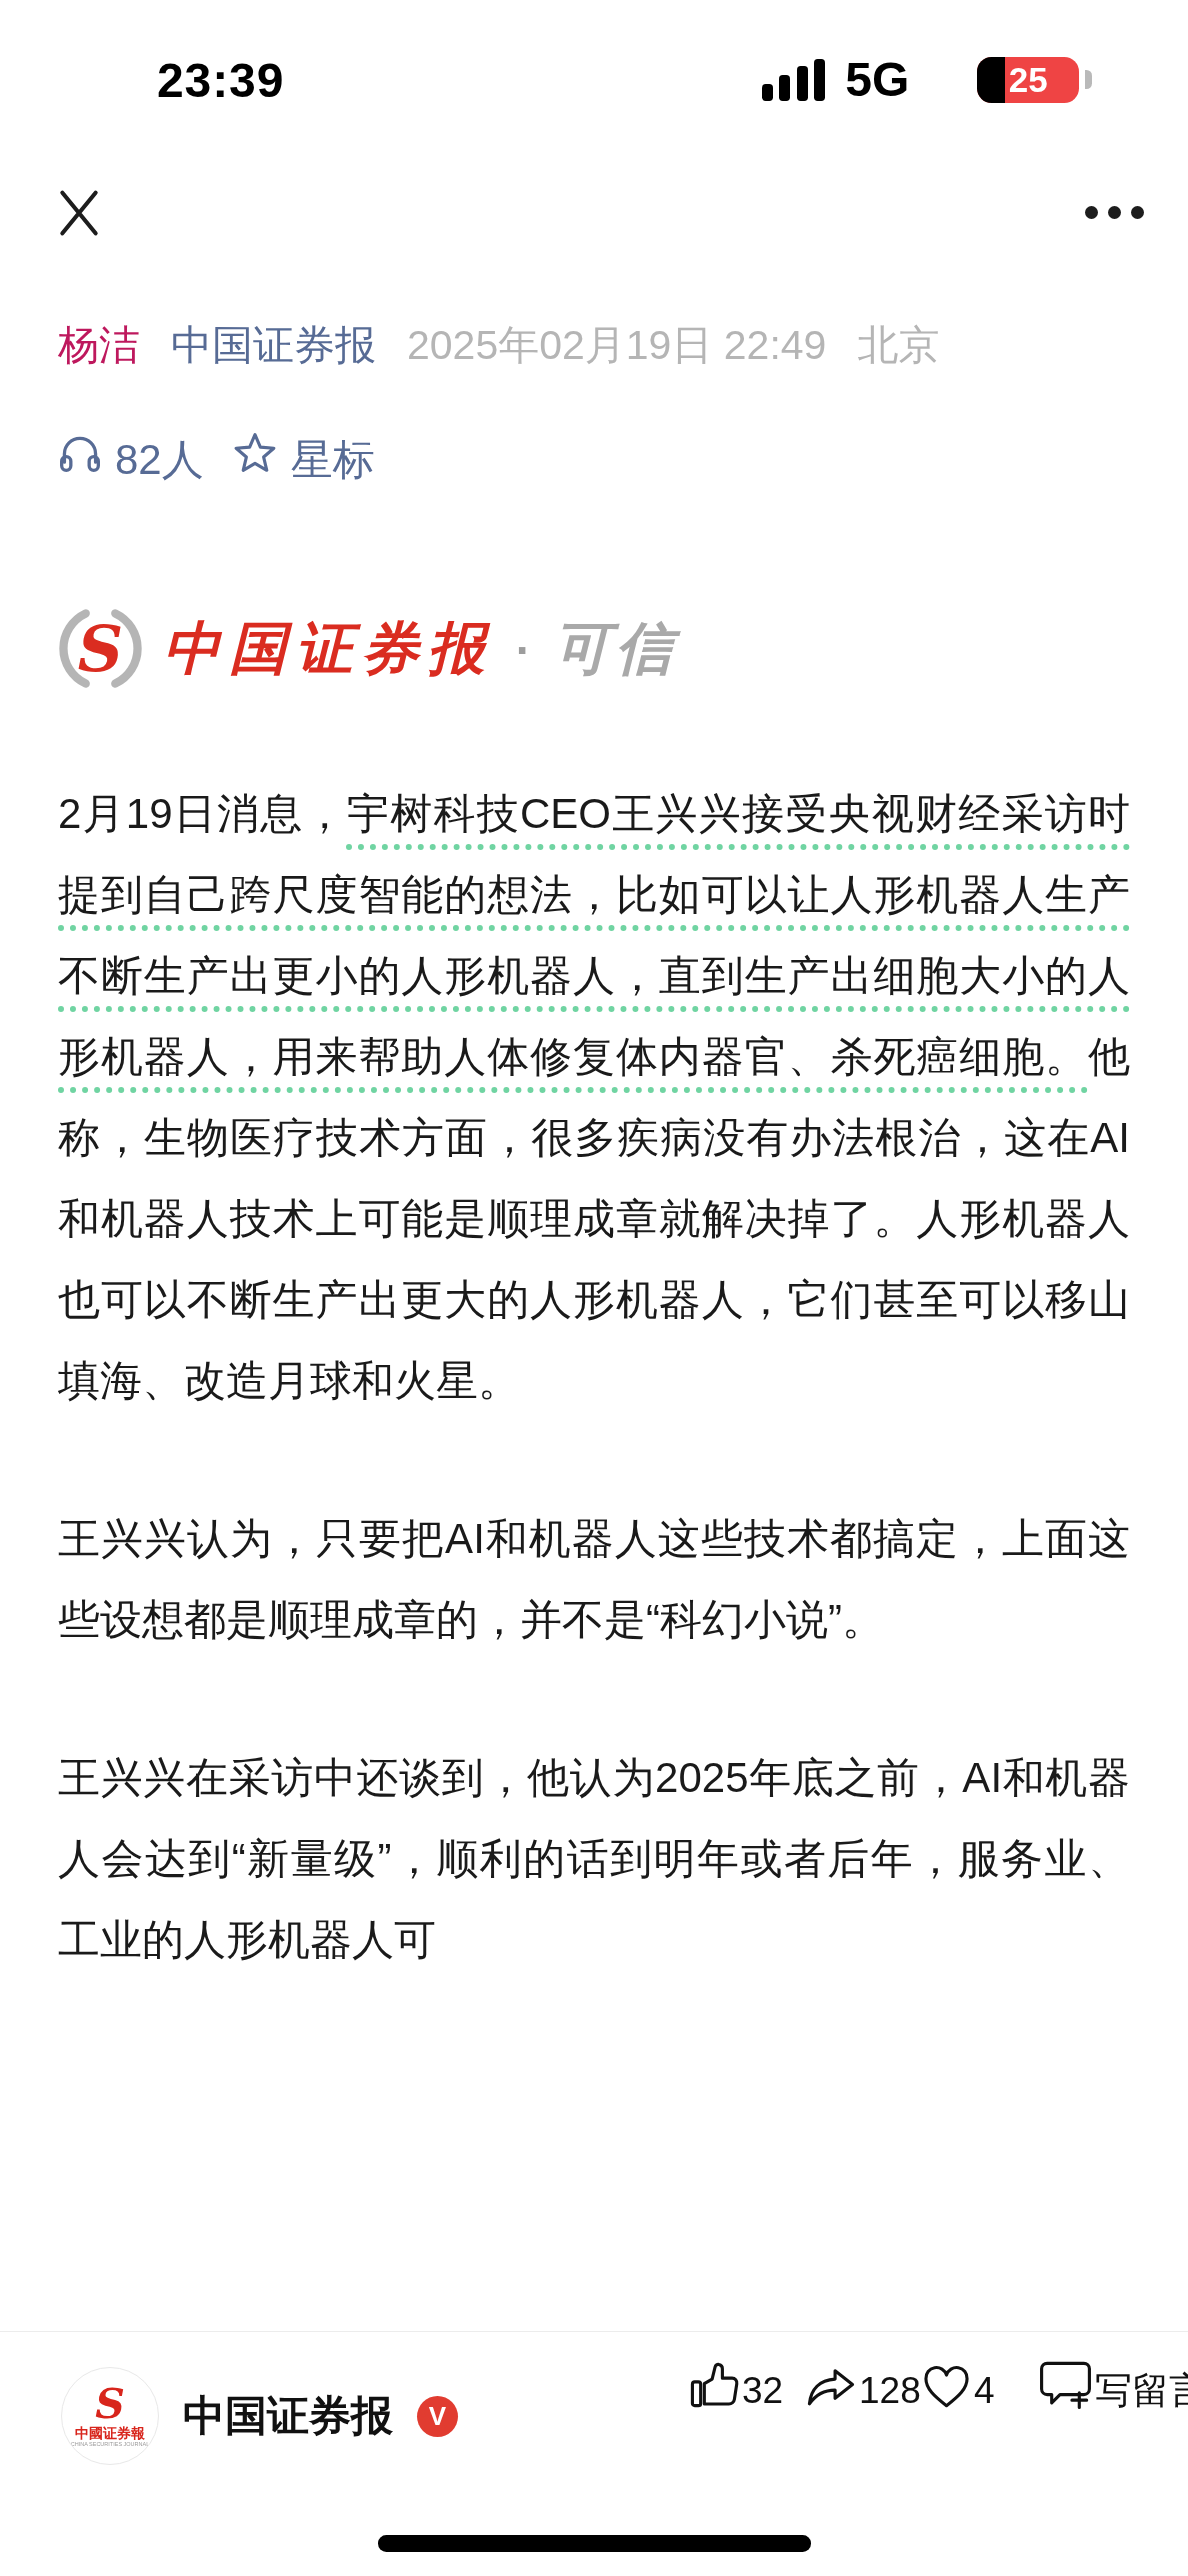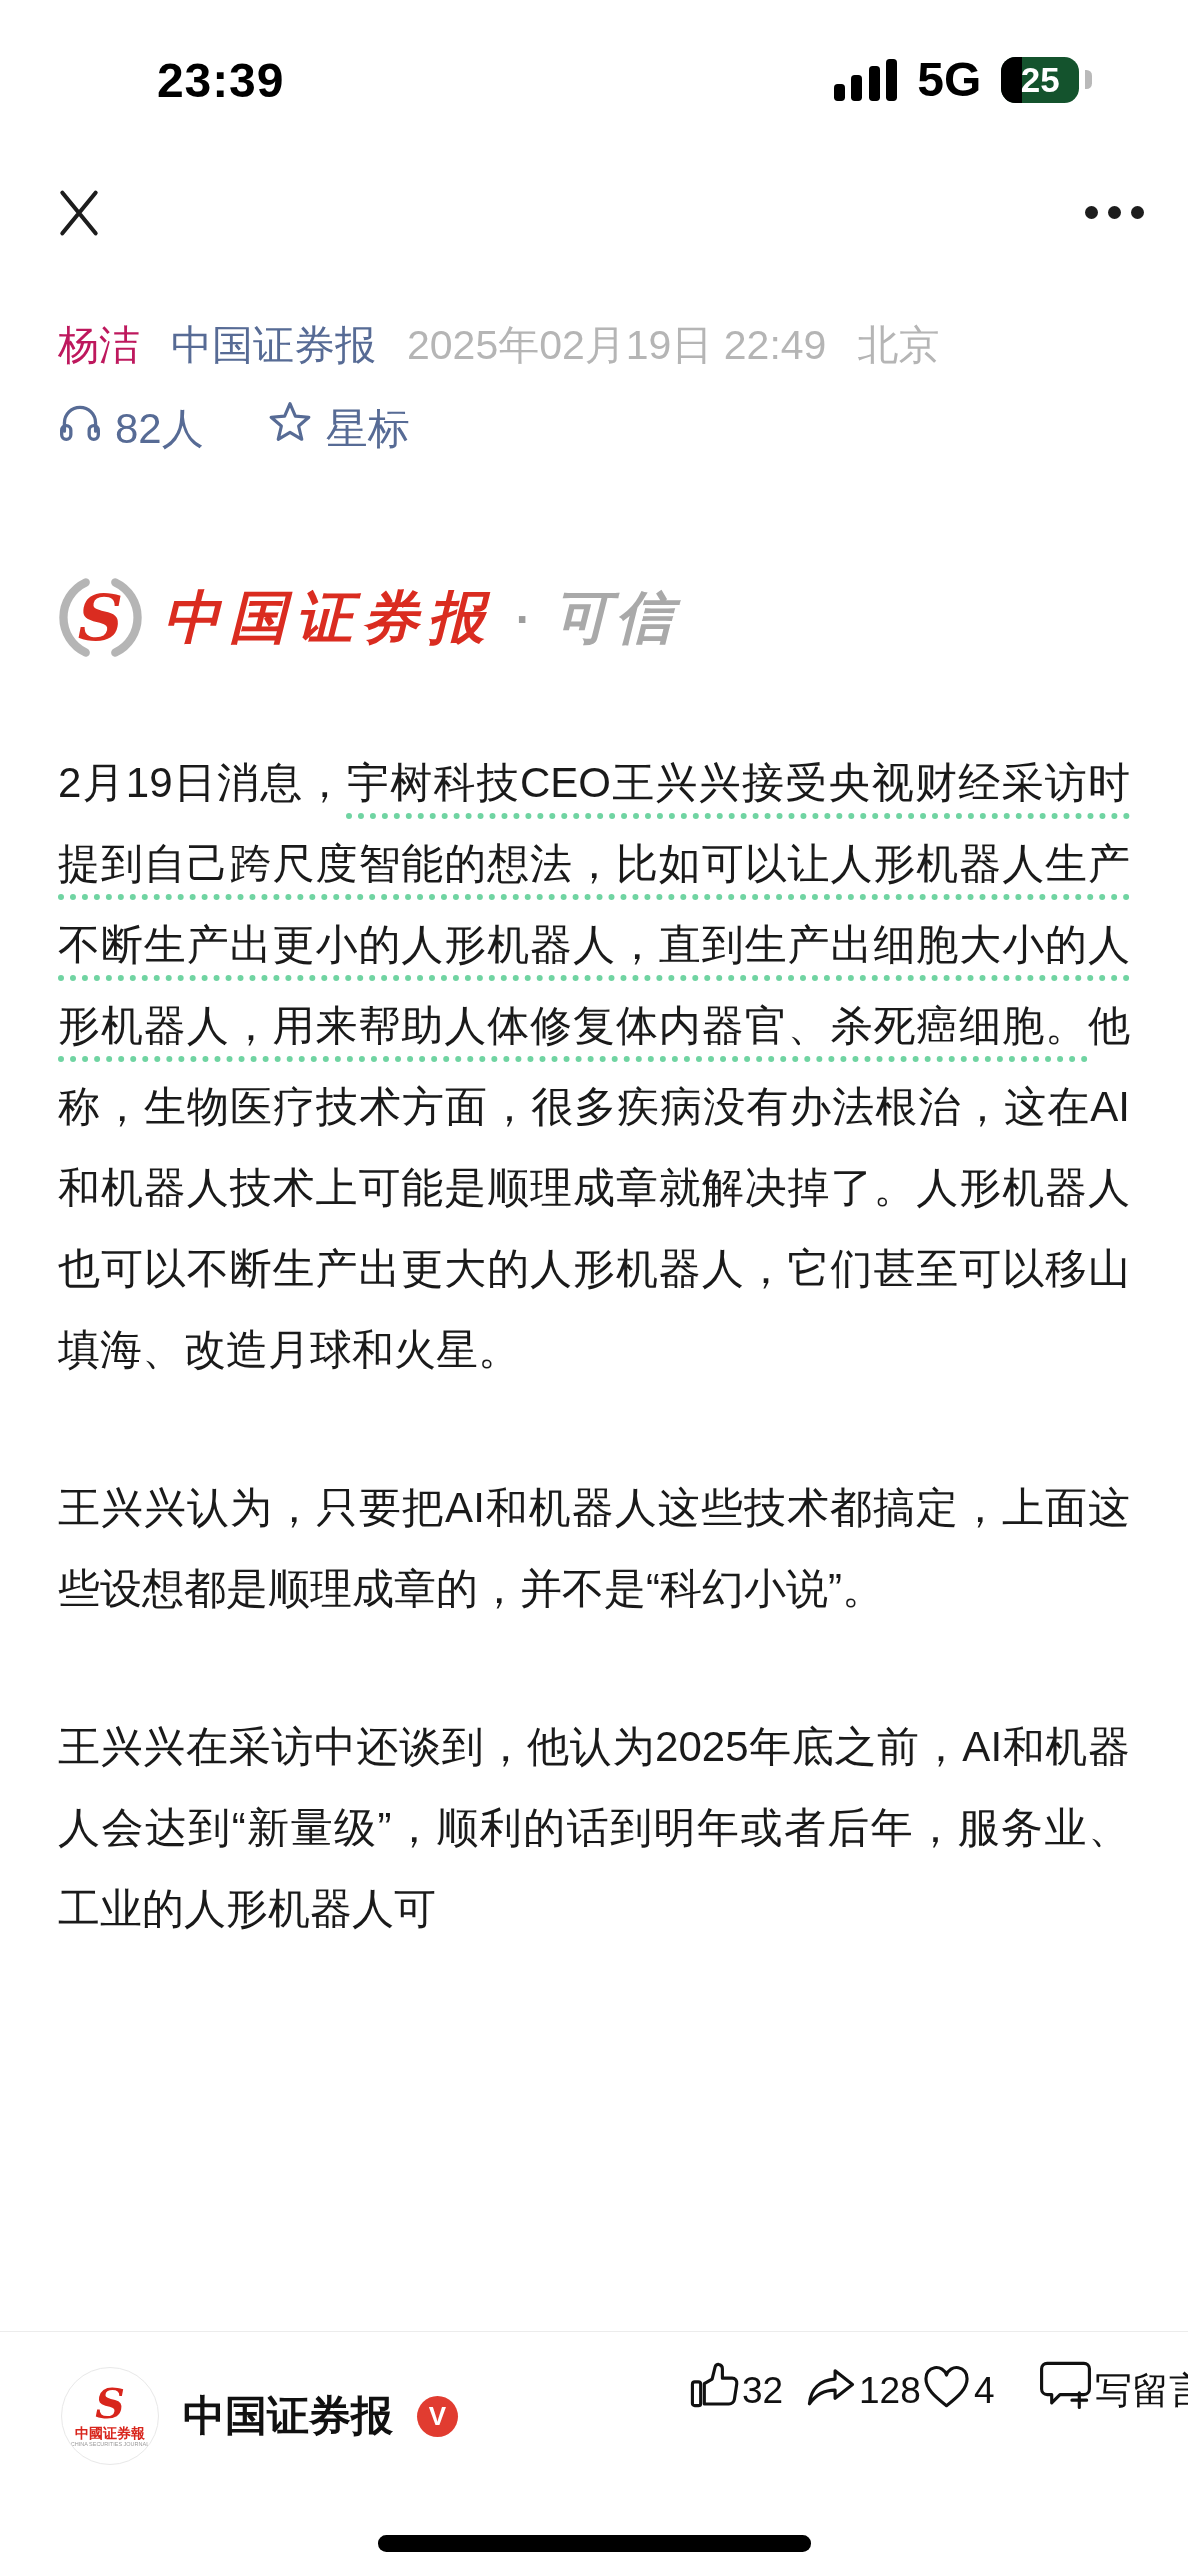--- a/index.html
+++ b/index.html
@@ -9,40 +9,40 @@
 
   
   .statusbar { position:relative; height:111px; }
   .sb-time { position:absolute; left:157px; top:53px; font-size:48px; font-weight:700; color:#000; letter-spacing:0.9px; }
   .sb-right { position:absolute; right:96px; top:52px; display:flex; align-items:center; gap:20px; }
   .sig { display:flex; align-items:flex-end; gap:6.4px; height:42px; }
   .sig i { display:block; width:11px; background:#000; border-radius:3.7px; }
   .sig i:nth-child(1){height:16.6px;} .sig i:nth-child(2){height:26px;}
   .sig i:nth-child(3){height:35px;} .sig i:nth-child(4){height:42px;}
   .sb-net { font-size:48px; font-weight:600; color:#000; }
-  .batt { position:relative; width:78px; height:46px; border-radius:14.7px; background:#14532d; overflow:hidden; }
+  .batt { position:relative; width:102px; height:46px; border-radius:14.7px; background:#ef4444; overflow:hidden;margin-left:48px; }
   .batt .fill { position:absolute; left:0; top:0; bottom:0; width:27%; background:#000; }
   .batt .pct { position:absolute; inset:0; display:flex; align-items:center; justify-content:center;
     font-size:35px; font-weight:700; color:#fff; }
   .batt-nub { width:7.4px; height:18.4px; background:#b9b9b9; border-radius:0 5.5px 5.5px 0; margin-left:-14.7px; }
 
   
   .navrow { margin-top:37px; height:129px; display:flex; align-items:center; justify-content:space-between;
     padding:0 44px 0 55px; }
   .closebtn svg { display:block; }
   .morebtn { display:flex; gap:10px; align-items:center; padding:9.2px 0; }
   .morebtn i { width:13px; height:13px; border-radius:50%; background:#1d1d1d; display:block; }
 
   
   .title { margin:74px 58px 0; font-size:68px; line-height:88px; font-weight:700; color:#0e0e0e; letter-spacing:0.9px; }
   .byline { margin:41px 58px 0; display:flex; align-items:center; gap:31px; font-size:41px; line-height:55px; white-space:nowrap; }
   .by-author { color:#be185d; }
   .by-source { color:#576b95; font-weight:500; }
   .by-date, .by-loc { color:#b5b5b5; }
-  .listenrow { margin:26px 58px 0; display:flex; align-items:center; gap:63px; }
+  .listenrow { margin:57px 58px 0; display:flex; align-items:center; gap:28px; }
   .listenbtn, .starbtn { display:flex; align-items:center; gap:13px; color:#576b95; font-size:42px; line-height:55px; }
 
   
   .brand { margin:118px 58px 0; display:flex; align-items:center; gap:20px; height:85px; }
   .brand-text-red { font-family:"DejaVu Serif","Liberation Serif",serif; font-weight:700; font-style:italic;
     font-size:57px; color:#da2c20; letter-spacing:9.2px; }
   .brand-dot { font-size:46px; color:#9d9d9d; font-weight:700; margin:0 1.8px; }
   .brand-text-gray { font-family:"DejaVu Serif","Liberation Serif",serif; font-weight:700; font-style:italic;
     font-size:57px; color:#a9a9a9; letter-spacing:5.5px; }
 

